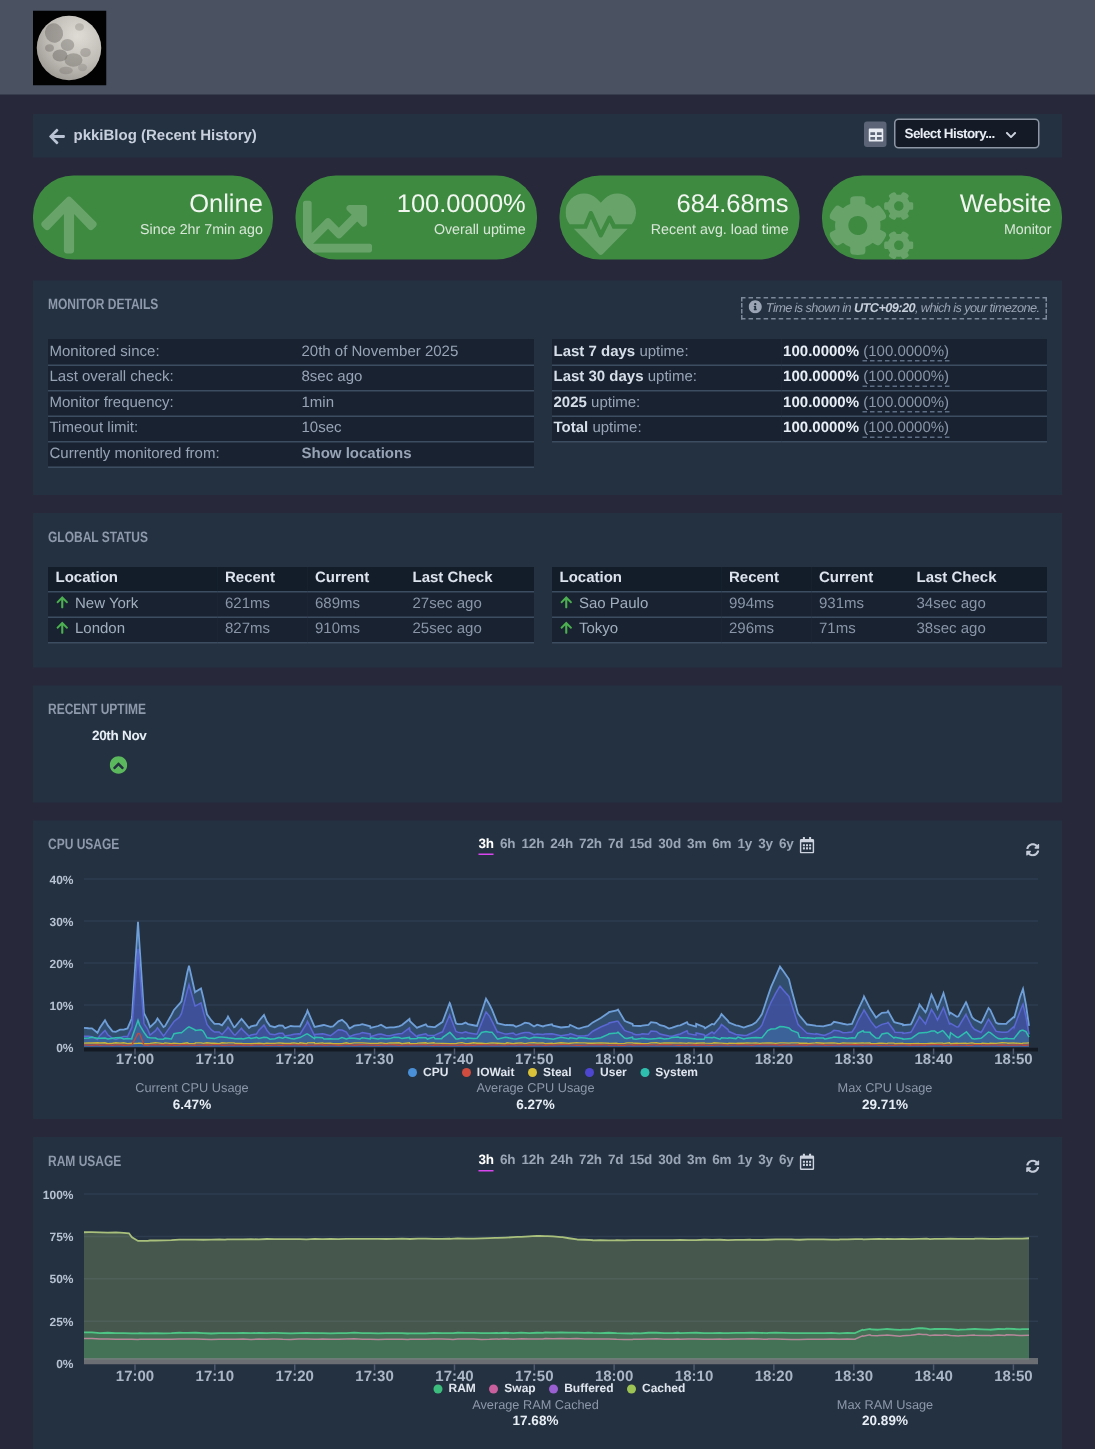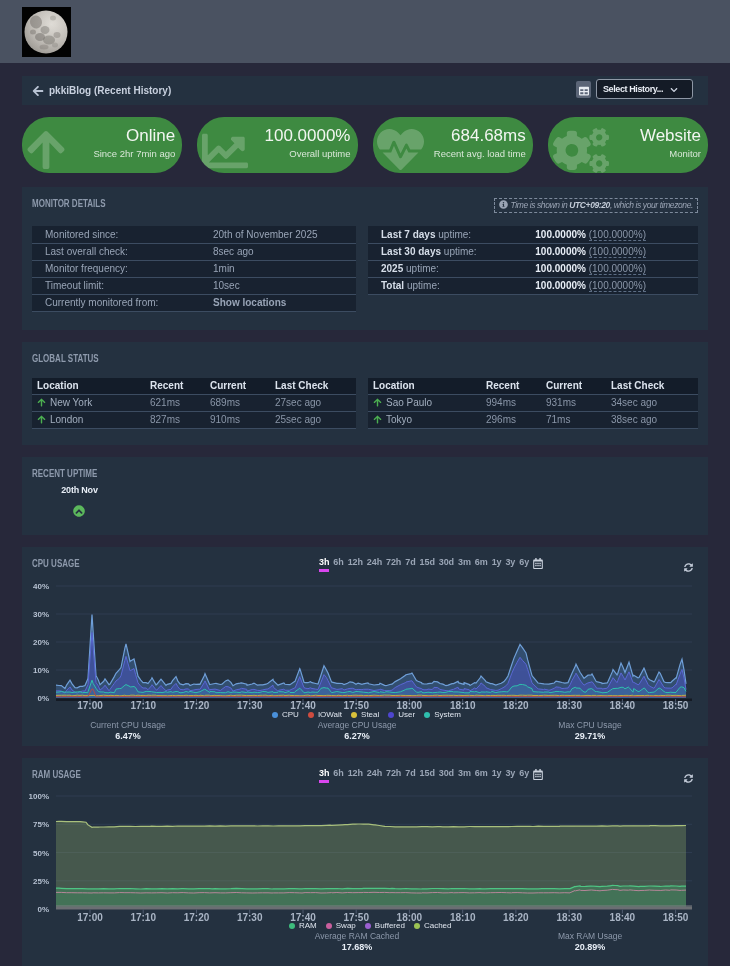--- a/index.html
+++ b/index.html
@@ -11,37 +11,37 @@
 .tb-sel span { position:absolute; left:6px; top:0; line-height:18px; font-size:9px; letter-spacing:-0.4px; font-weight:bold; color:#e9edf4; }
 .cards { position:absolute; left:22px; top:117px; width:686px; height:56px; display:flex; gap:15px; }
 .card { flex:1; background:#3e8a41; position:relative; overflow:hidden;border-radius:27px; }
 .card .val { position:absolute; right:7px; top:10px; font-size:17px; line-height:18px; color:#f2f6f1; }
 .card .sub { position:absolute; right:7px; top:32px; font-size:9.5px; line-height:10px; color:#d9e7d8; }
 .panel { position:absolute; left:22px; width:686px; background:#243140; }
 .ptitle { position:absolute; left:10px; top:11px; font-size:10px; font-weight:bold; color:#8e9aac; transform:scaleX(0.8); transform-origin:left center; white-space:nowrap; }
 .infobox { position:absolute; right:10px; top:11px; height:15px; border:1px dashed #7d8a9c; padding:0 4px; font-size:8.5px; letter-spacing:-0.4px; font-style:italic; color:#9aa4b4; line-height:13px; }
 .infobox b { color:#c4cdd9; }
 table.kv { position:absolute; border-collapse:collapse; font-size:10px; }
-table.kv td { background:#182230; border-bottom:1px solid #3c4c61; height:17px; padding:0 0 0 13px; color:#98a4b6; }
+table.kv td { background:#182230; border-bottom:1px solid #3c4c61; height:17px; padding:0 0 0 1px; color:#98a4b6; }
 table.kv tr td:first-child { }
 .wh { color:#e8eef6; font-weight:bold; }
 .wh2 { color:#d6dee9; }
 .dash { color:#8a96a8; border-bottom:1px dashed #5c6d84; }
 table.gs { position:absolute; border-collapse:collapse; font-size:10px; table-layout:fixed; }
 table.gs th { background:#131c29; border-bottom:1px solid #3c4c61; height:16px; padding:0 0 0 5px; color:#dce3ed; text-align:left; font-weight:bold; }
 table.gs td { background:#182230; border-bottom:1px solid #3c4c61; height:17px; padding:0 0 0 5px; color:#8a96a8; }
 table.gs td.loc { color:#a2aebe; }
 table.gs td.loc svg { vertical-align:-1px; margin-right:4px; }
 .ranges { position:absolute; left:297px; top:10px; display:flex; gap:4px; font-size:9px; letter-spacing:-0.1px; font-weight:bold; color:#9aa5b5; }
-.rng.active { color:#fff; border-bottom:3px solid #d946ef; padding-bottom:2px; }
+.rng.active { color:#fff; border-bottom:1px solid #d946ef; padding-bottom:2px; }
 .refresh { position:absolute; right:15px; top:11px; }
 .chart { position:absolute; }
 .legend { position:absolute; height:9px; display:flex; align-items:center; }
 .ldot { width:6px; height:6px; border-radius:50%; display:inline-block; margin-right:4px; }
-.llab { font-size:8px; font-weight:normal; color:#dfe5ee; margin-right:9px; }
+.llab { font-size:8px; font-weight:bold; color:#dfe5ee; margin-right:9px; }
 .stat { position:absolute; top:173px; text-align:center; }
 .stat .sl { font-size:8.5px; color:#8d99ab; line-height:10px; }
 .stat .sv { font-size:9px; font-weight:bold; color:#e8eef6; line-height:10px; margin-top:1px; }
 </style></head>
 <body>
 <div class="tophead">
     <svg width="49" height="50" viewBox="0 0 49 50" style="position:absolute;left:22px;top:7px">
 <rect width="49" height="50" fill="#020202"></rect>
 <defs>
 <radialGradient id="mg" cx="0.62" cy="0.32" r="0.92">

